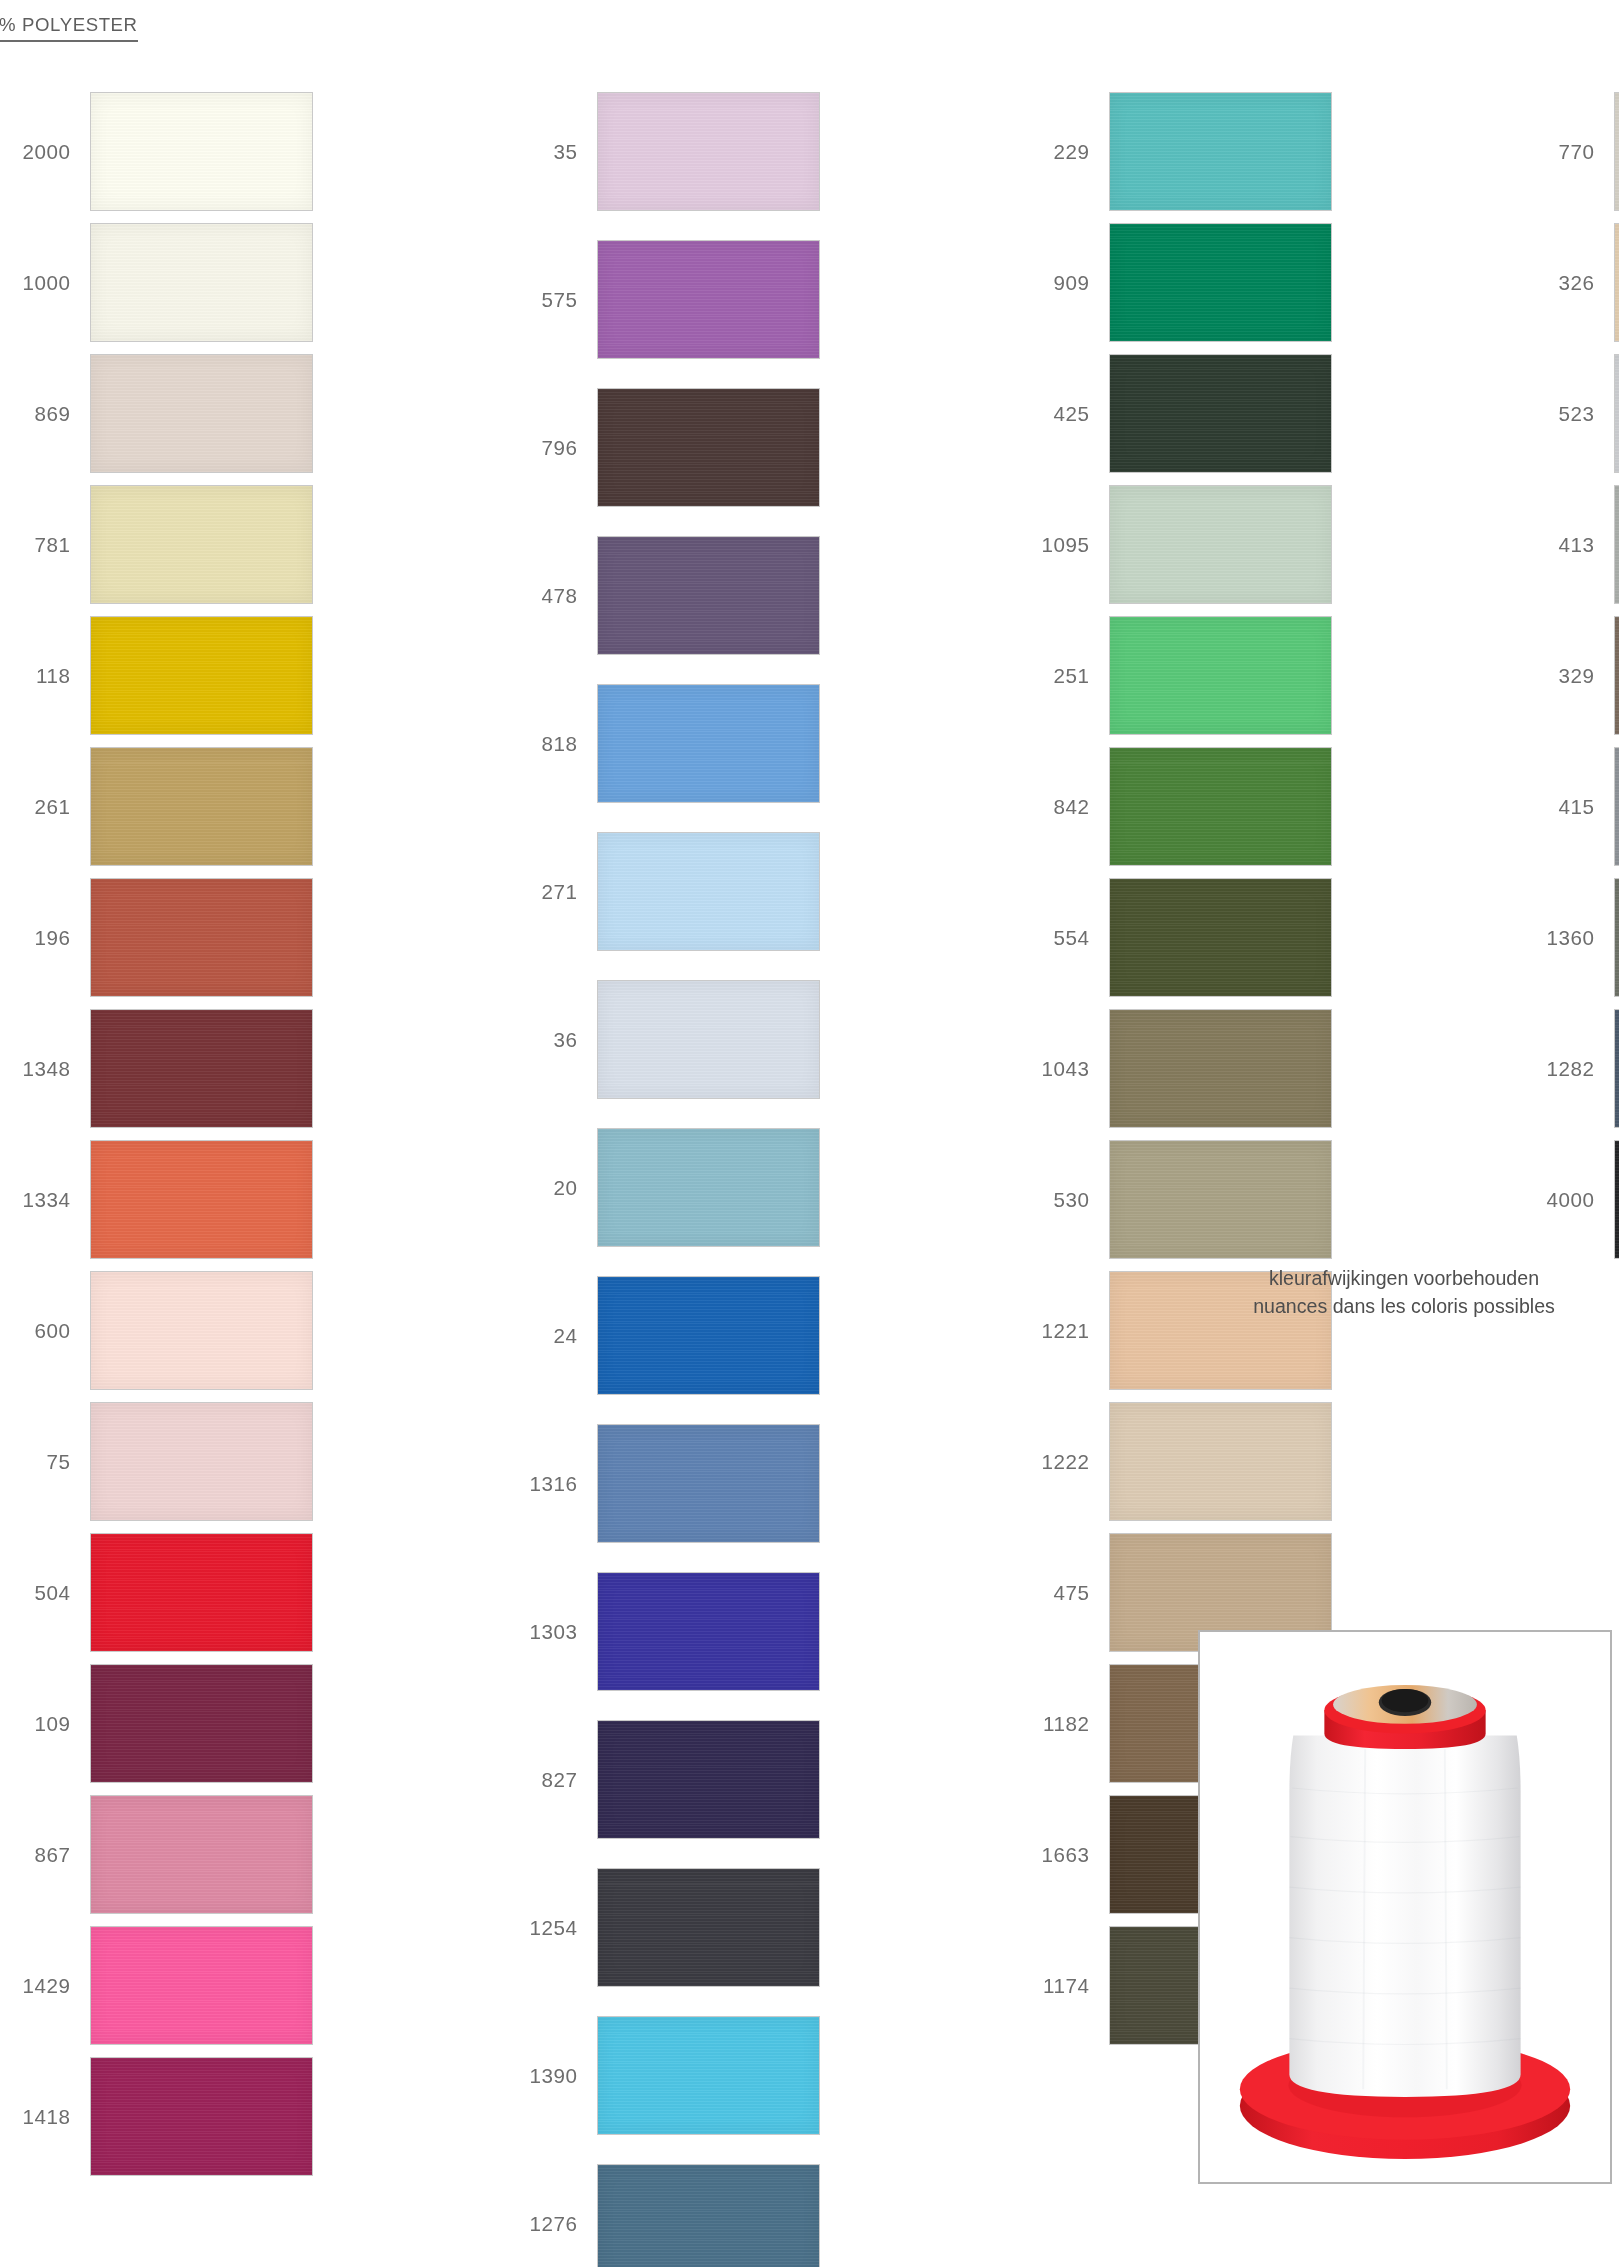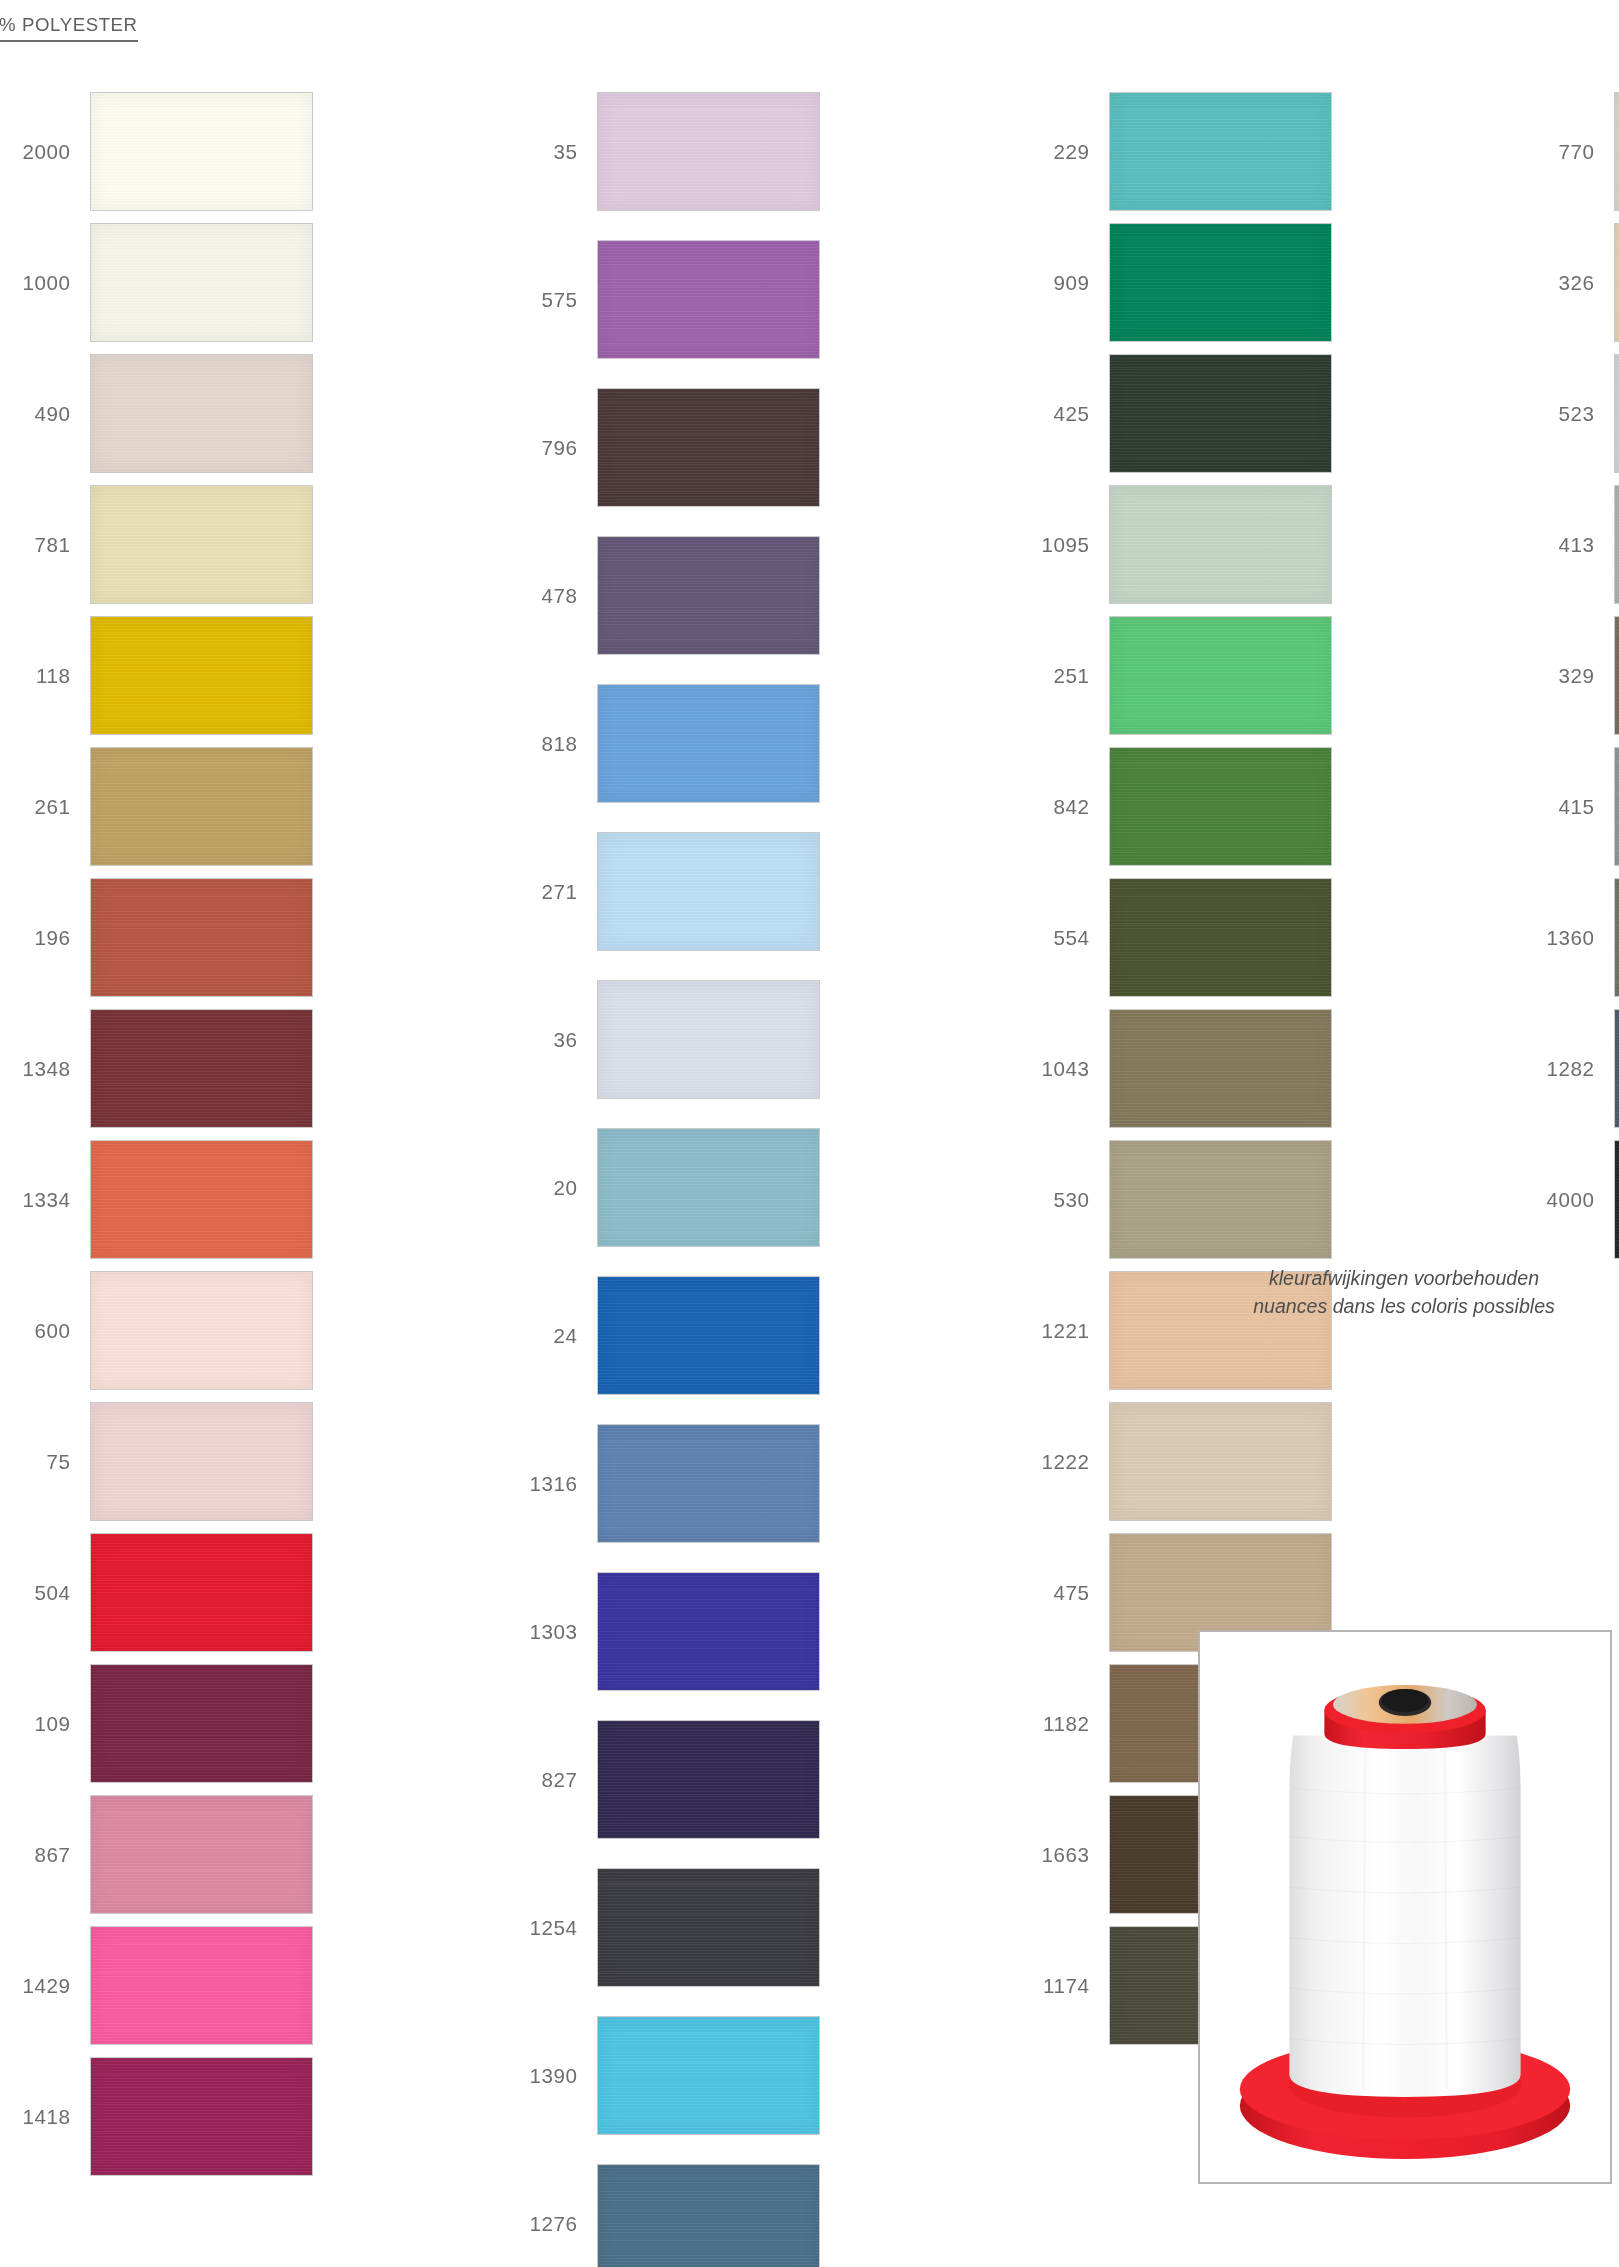--- a/index.html
+++ b/index.html
@@ -80,21 +80,21 @@
   .note {
     position: absolute;
     left: 1208px;
     top: 1264px;
     width: 392px;
     text-align: center;
     font-size: 19.6px;
     line-height: 1.45;
     color: #4e4e4e;
   }
-  .note div { white-space: nowrap; font-style: italic; }
+  .note div { white-space: nowrap; }
 
   
   .spool-frame {
     position: absolute;
     left: 1198px;
     top: 1630px;
     width: 414px;
     height: 554px;
     border: 2px solid #b4b4b4;
     background: #ffffff;
@@ -112,21 +112,21 @@
   <div class="column col-1">
       <div class="swatch-row">
         <div class="swatch-label">2000</div>
         <div class="swatch-chip" style="background-color: rgb(253, 253, 241);"></div>
       </div>
       <div class="swatch-row">
         <div class="swatch-label">1000</div>
         <div class="swatch-chip" style="background-color: rgb(247, 246, 234);"></div>
       </div>
       <div class="swatch-row">
-        <div class="swatch-label">490</div>
+        <div class="swatch-label">869</div>
         <div class="swatch-chip" style="background-color: rgb(227, 215, 206);"></div>
       </div>
       <div class="swatch-row">
         <div class="swatch-label">781</div>
         <div class="swatch-chip" style="background-color: rgb(233, 225, 180);"></div>
       </div>
       <div class="swatch-row">
         <div class="swatch-label">118</div>
         <div class="swatch-chip" style="background-color: rgb(224, 188, 0);"></div>
       </div>

